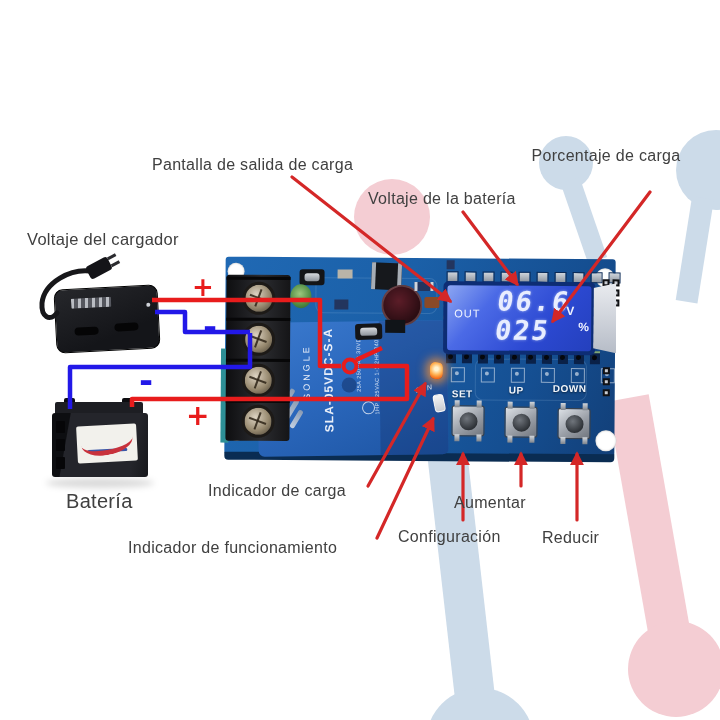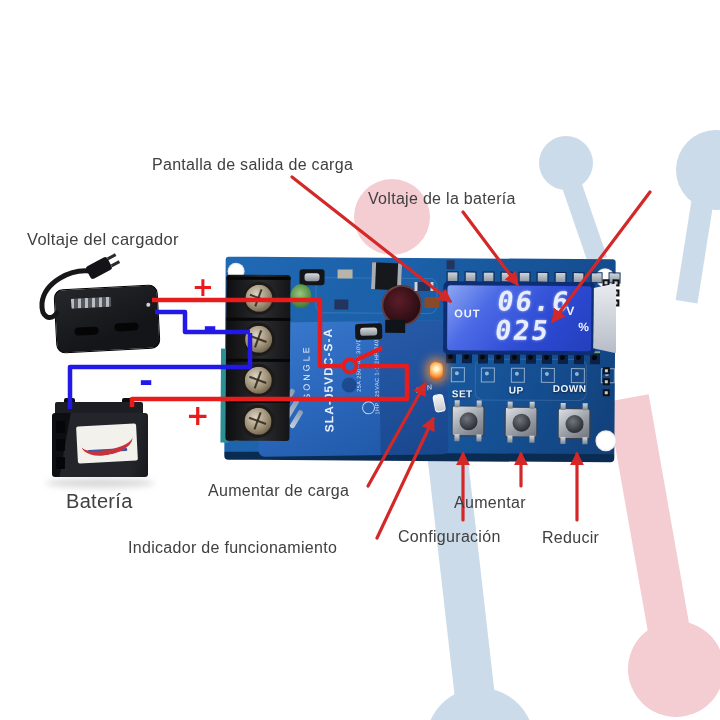--- a/index.html
+++ b/index.html
@@ -64,21 +64,21 @@
              background:rgba(5,20,60,.35)}
 
   
   #lcd-bezel{position:absolute;left:218px;top:23px;width:152px;height:73px;background:#0d2d74;
              border-radius:5px;z-index:4}
   #lcd{position:absolute;left:4px;top:4px;width:144px;height:65px;border-radius:3px;
        background:linear-gradient(130deg,#8ca6f2 0%,#4b6ae6 28%,#2c49d2 65%,#2440bd 100%);
        overflow:hidden}
   .seg{font-family:"DejaVu Sans Mono",monospace;font-weight:bold;color:#e8edff;
        transform:skewX(-8deg);text-shadow:0 0 3px rgba(230,240,255,.6);letter-spacing:2px}
-  .lcd-out{position:absolute;left:7px;top:22px;font-size:11px;font-weight:bold;color:#f0f4ff;
+  .lcd-out{position:absolute;left:7px;top:22px;font-size:11px;font-weight:normal;color:#f0f4ff;
            letter-spacing:1px}
   .lcd-v1{position:absolute;left:50px;top:0px;font-size:27px}
   .lcd-u1{position:absolute;left:119px;top:18px;font-size:12px;color:#eef2ff;font-weight:bold}
   .lcd-v2{position:absolute;left:48px;top:29px;font-size:27px}
   .lcd-u2{position:absolute;left:131px;top:34px;font-size:12px;color:#eef2ff;font-weight:bold}
   .lcd-streak{position:absolute;left:368px;top:24px;width:23px;height:70px;z-index:4;
               background:linear-gradient(180deg,#e9ebef,#b6bcc7);
               clip-path:polygon(0 7%,100% 0,100% 100%,0 93%)}
 
   
@@ -384,21 +384,21 @@
 </svg>
 
 <span class="sign red abs" style="left:192px;top:272px;font-size:26px">+</span>
 <span class="sign blue abs" style="left:203px;top:306px;font-size:34px">-</span>
 <span class="sign blue abs" style="left:139px;top:360px;font-size:34px">-</span>
 <span class="sign red abs" style="left:186px;top:399px;font-size:28px">+</span>
 
 <div class="lbl" style="left:152px;top:156px">Pantalla de salida de carga</div>
 <div class="lbl" style="left:368px;top:190px">Voltaje de la batería</div>
 <div class="lbl" style="left:515px;top:145px;width:182px;text-align:center;white-space:normal;line-height:21px">
-  <br>
+  <span>Porcentaje de carga</span><br>
 </div>
 <div class="lbl" style="left:27px;top:230px;font-size:16.5px">Voltaje del cargador</div>
 <div class="lbl" style="left:66px;top:490px;font-size:20px">Batería</div>
-<div class="lbl" style="left:208px;top:482px">Aumentar de carga</div>
+<div class="lbl" style="left:208px;top:482px">Indicador de carga</div>
 <div class="lbl" style="left:128px;top:539px">Indicador de funcionamiento</div>
 <div class="lbl" style="left:398px;top:528px">Configuración</div>
 <div class="lbl" style="left:454px;top:494px">Aumentar</div>
 <div class="lbl" style="left:542px;top:529px">Reducir</div>
 
 </body></html>

